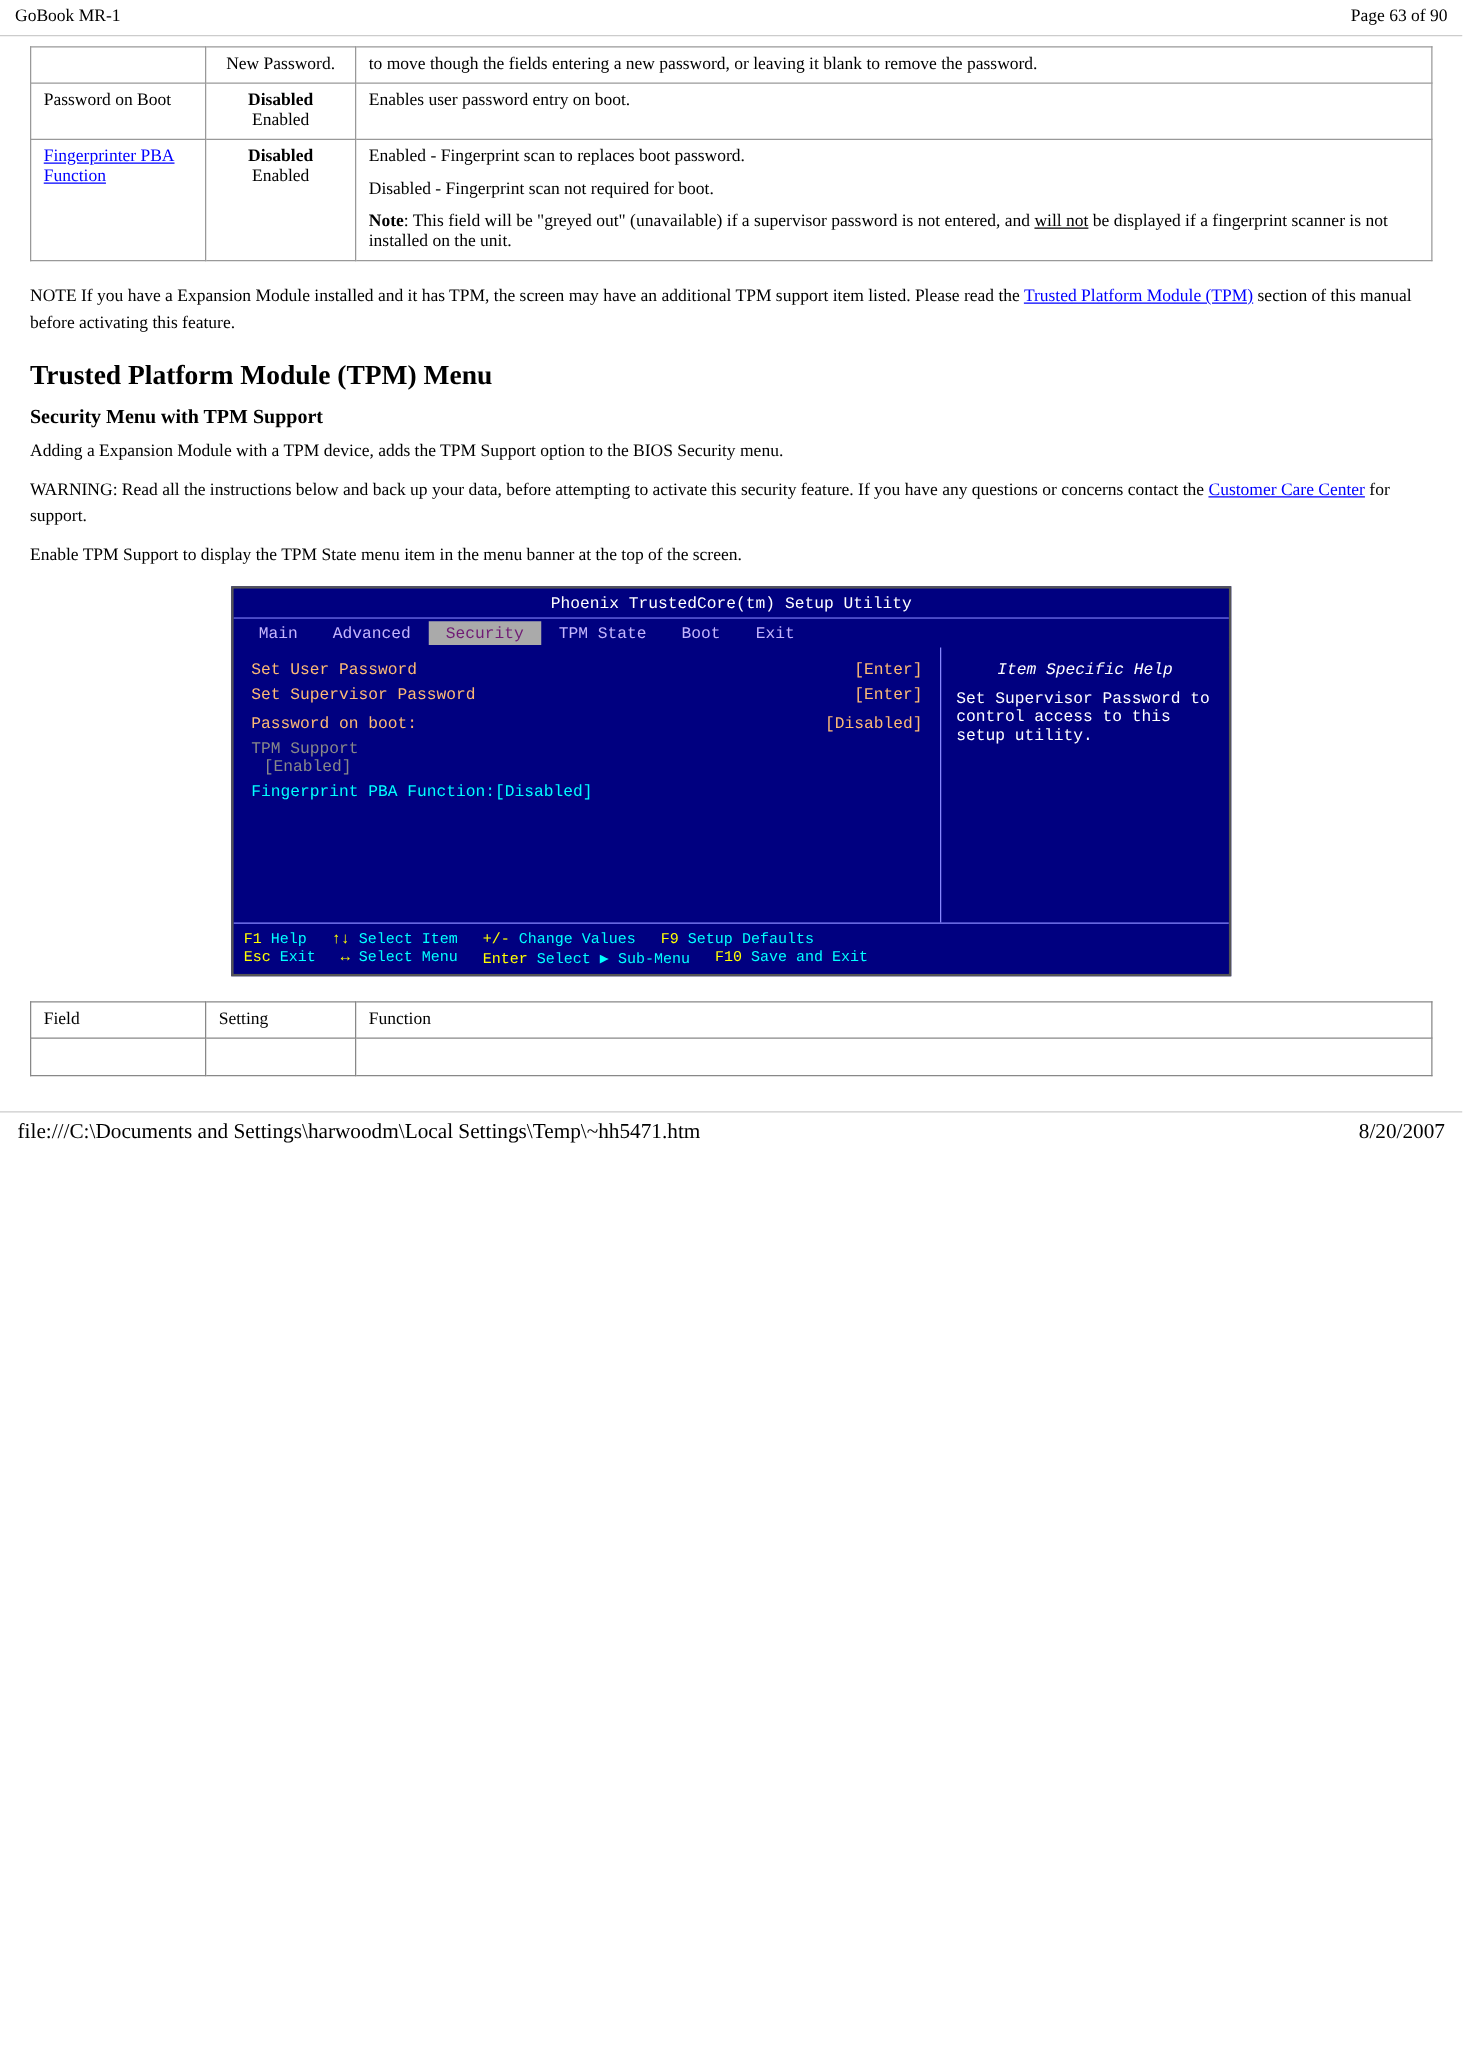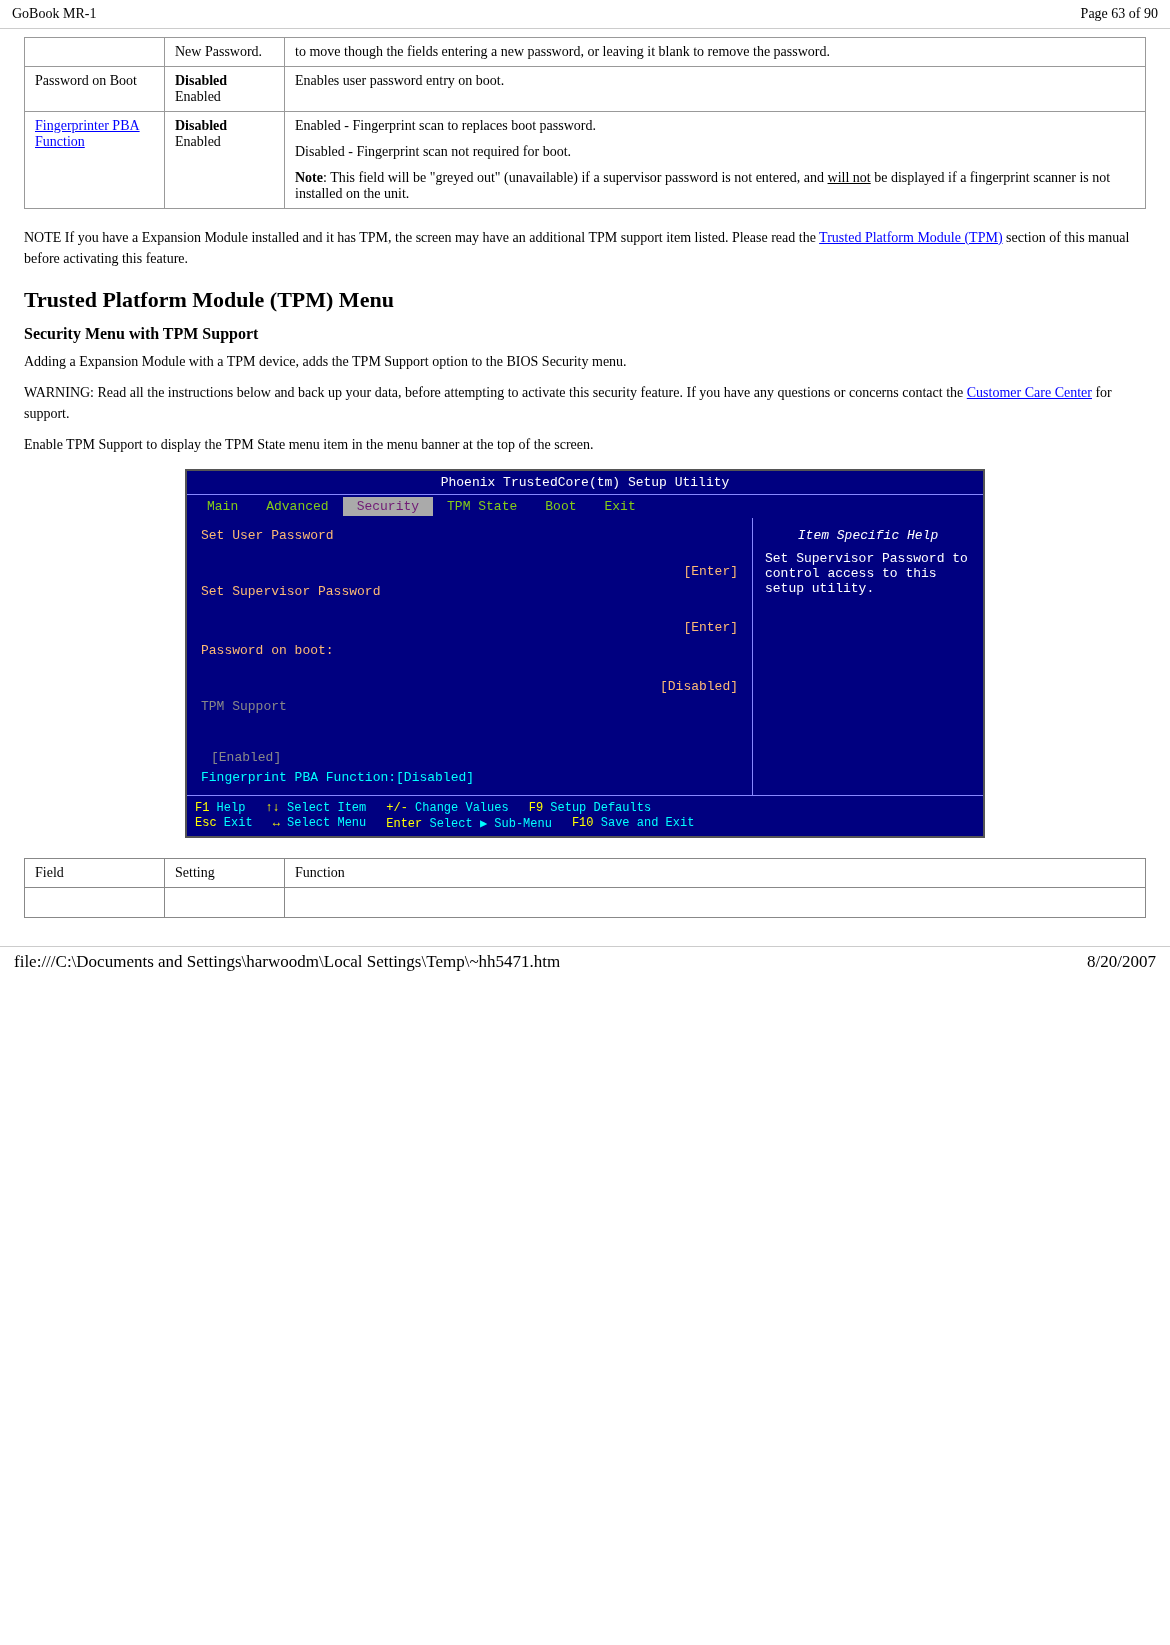--- a/index.html
+++ b/index.html
@@ -33,20 +33,21 @@
       border: 1px solid #999;
       padding: 6px 10px;
       vertical-align: top;
       font-size: 14px;
     }
     .data-table td.col-field {
       width: 140px;
     }
     .data-table td.col-setting {
       width: 120px;
+      text-align: center;
     }
     .data-table td.col-function {
     }
     .bold { font-weight: bold; }
     a { color: #00f; }
 
     .note-section {
       margin: 18px 0 10px 0;
       font-size: 14px;
       line-height: 1.5;
@@ -86,21 +87,21 @@
       padding: 4px 0;
       border-bottom: 1px solid #88f;
     }
     .bios-menu-bar {
       display: flex;
       background: #000080;
       padding: 2px 6px;
     }
     .bios-menu-item {
       padding: 2px 14px;
-      color: #84cc16;
+      color: #c4b5fd;
       cursor: pointer;
     }
     .bios-menu-item.active {
       background: #aaa;
       color: #701a75;
     }
     .bios-body {
       display: flex;
       background: #000080;
       min-height: 220px;
@@ -119,21 +120,20 @@
     }
     .bios-main .item-row.greyed {
       color: #888;
       flex-direction: column;
     }
     .bios-main .item-row .item-label {
       flex: 1;
     }
     .bios-main .item-row .item-value {
       margin-left: 10px;
-      margin-top: 36px;
     }
     .bios-main .fingerprint-row {
       color: #0ff;
       margin-top: 5px;
     }
     .bios-help {
       width: 230px;
       padding: 10px 12px;
       color: #fff;
     }

